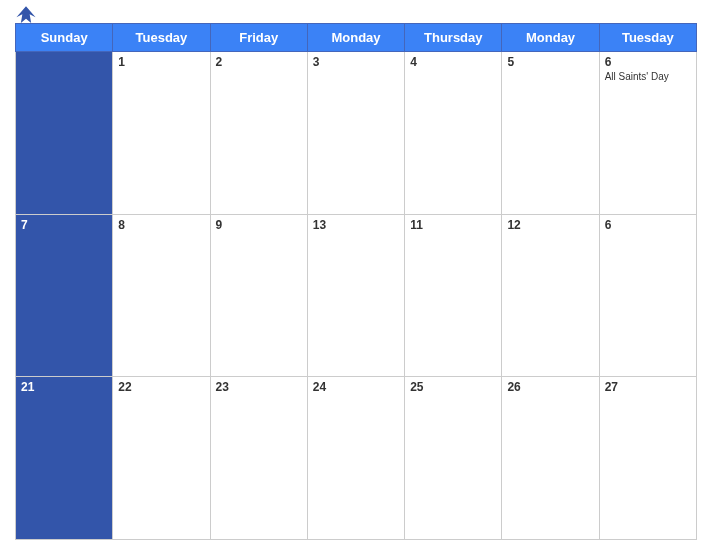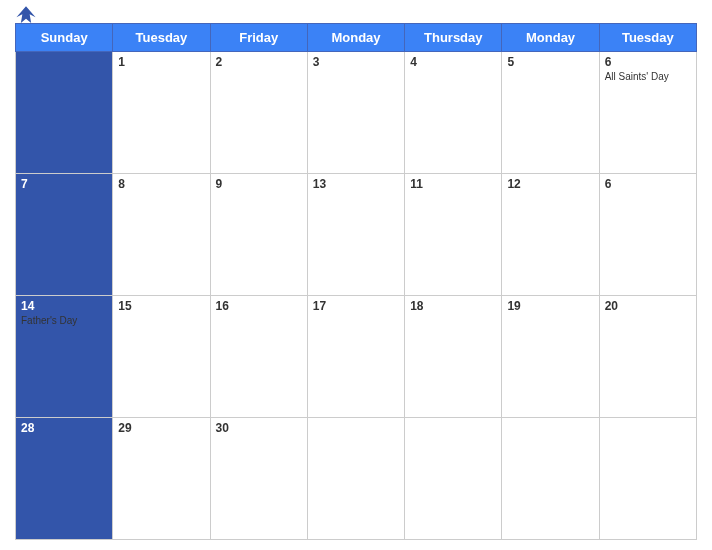--- a/index.html
+++ b/index.html
@@ -168,51 +168,35 @@
         </td>
         <td>
           <div class="day-num">12</div>
         </td>
         <td>
           <div class="day-num">6</div>
         </td>
       </tr>
       <tr>
         <td class="blue-cell">
-          <div class="day-num">14</div>
-          <div class="holiday-name">Father's Day</div>
-        </td>
-        <td>
-          <div class="day-num">15</div>
-        </td>
-        <td>
-          <div class="day-num">16</div>
-        </td>
-        <td>
-          <div class="day-num">17</div>
-        </td>
-        <td>
-          <div class="day-num">18</div>
-        </td>
-        <td>
-          <div class="day-num">19</div>
-        </td>
-        <td>
-          <div class="day-num">20</div>
-        </td>
-      </tr>
-      <tr>
-        <td class="blue-cell">
-          <div class="day-num">28</div>
-        </td>
-        <td>
-          <div class="day-num">29</div>
-        </td>
-        <td>
-          <div class="day-num">30</div>
-        </td>
-        <td></td>
-        <td></td>
-        <td></td>
-        <td></td>
+          <div class="day-num">21</div>
+        </td>
+        <td>
+          <div class="day-num">22</div>
+        </td>
+        <td>
+          <div class="day-num">23</div>
+        </td>
+        <td>
+          <div class="day-num">24</div>
+        </td>
+        <td>
+          <div class="day-num">25</div>
+        </td>
+        <td>
+          <div class="day-num">26</div>
+        </td>
+        <td>
+          <div class="day-num">27</div>
+        </td>
       </tr>
     </tbody>
 </table>
 
 </body></html>

